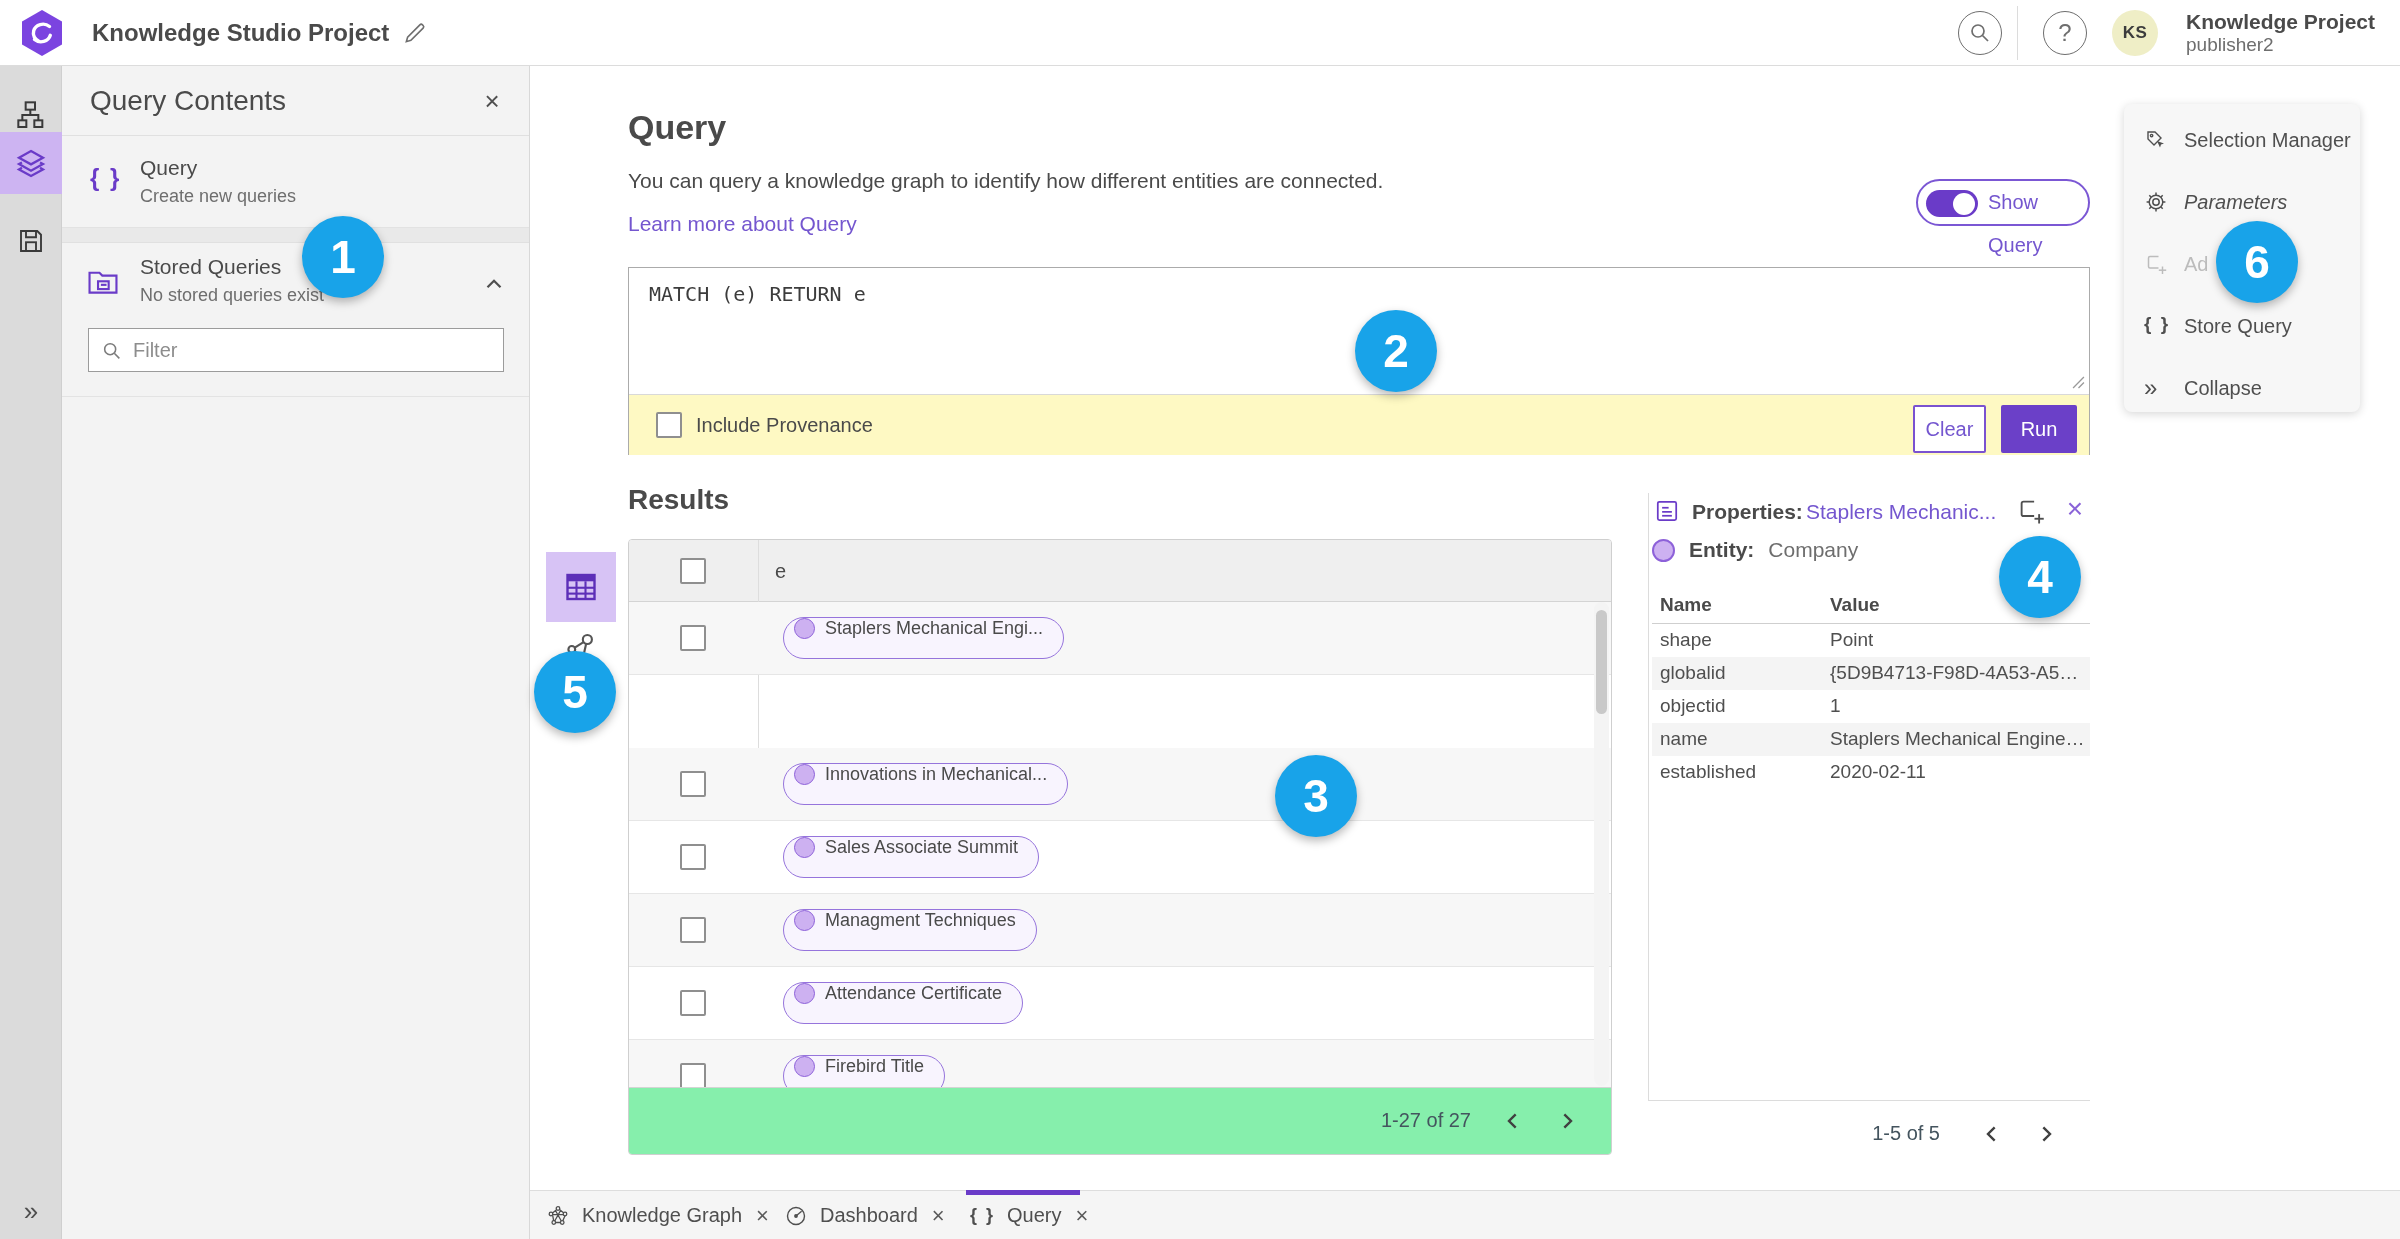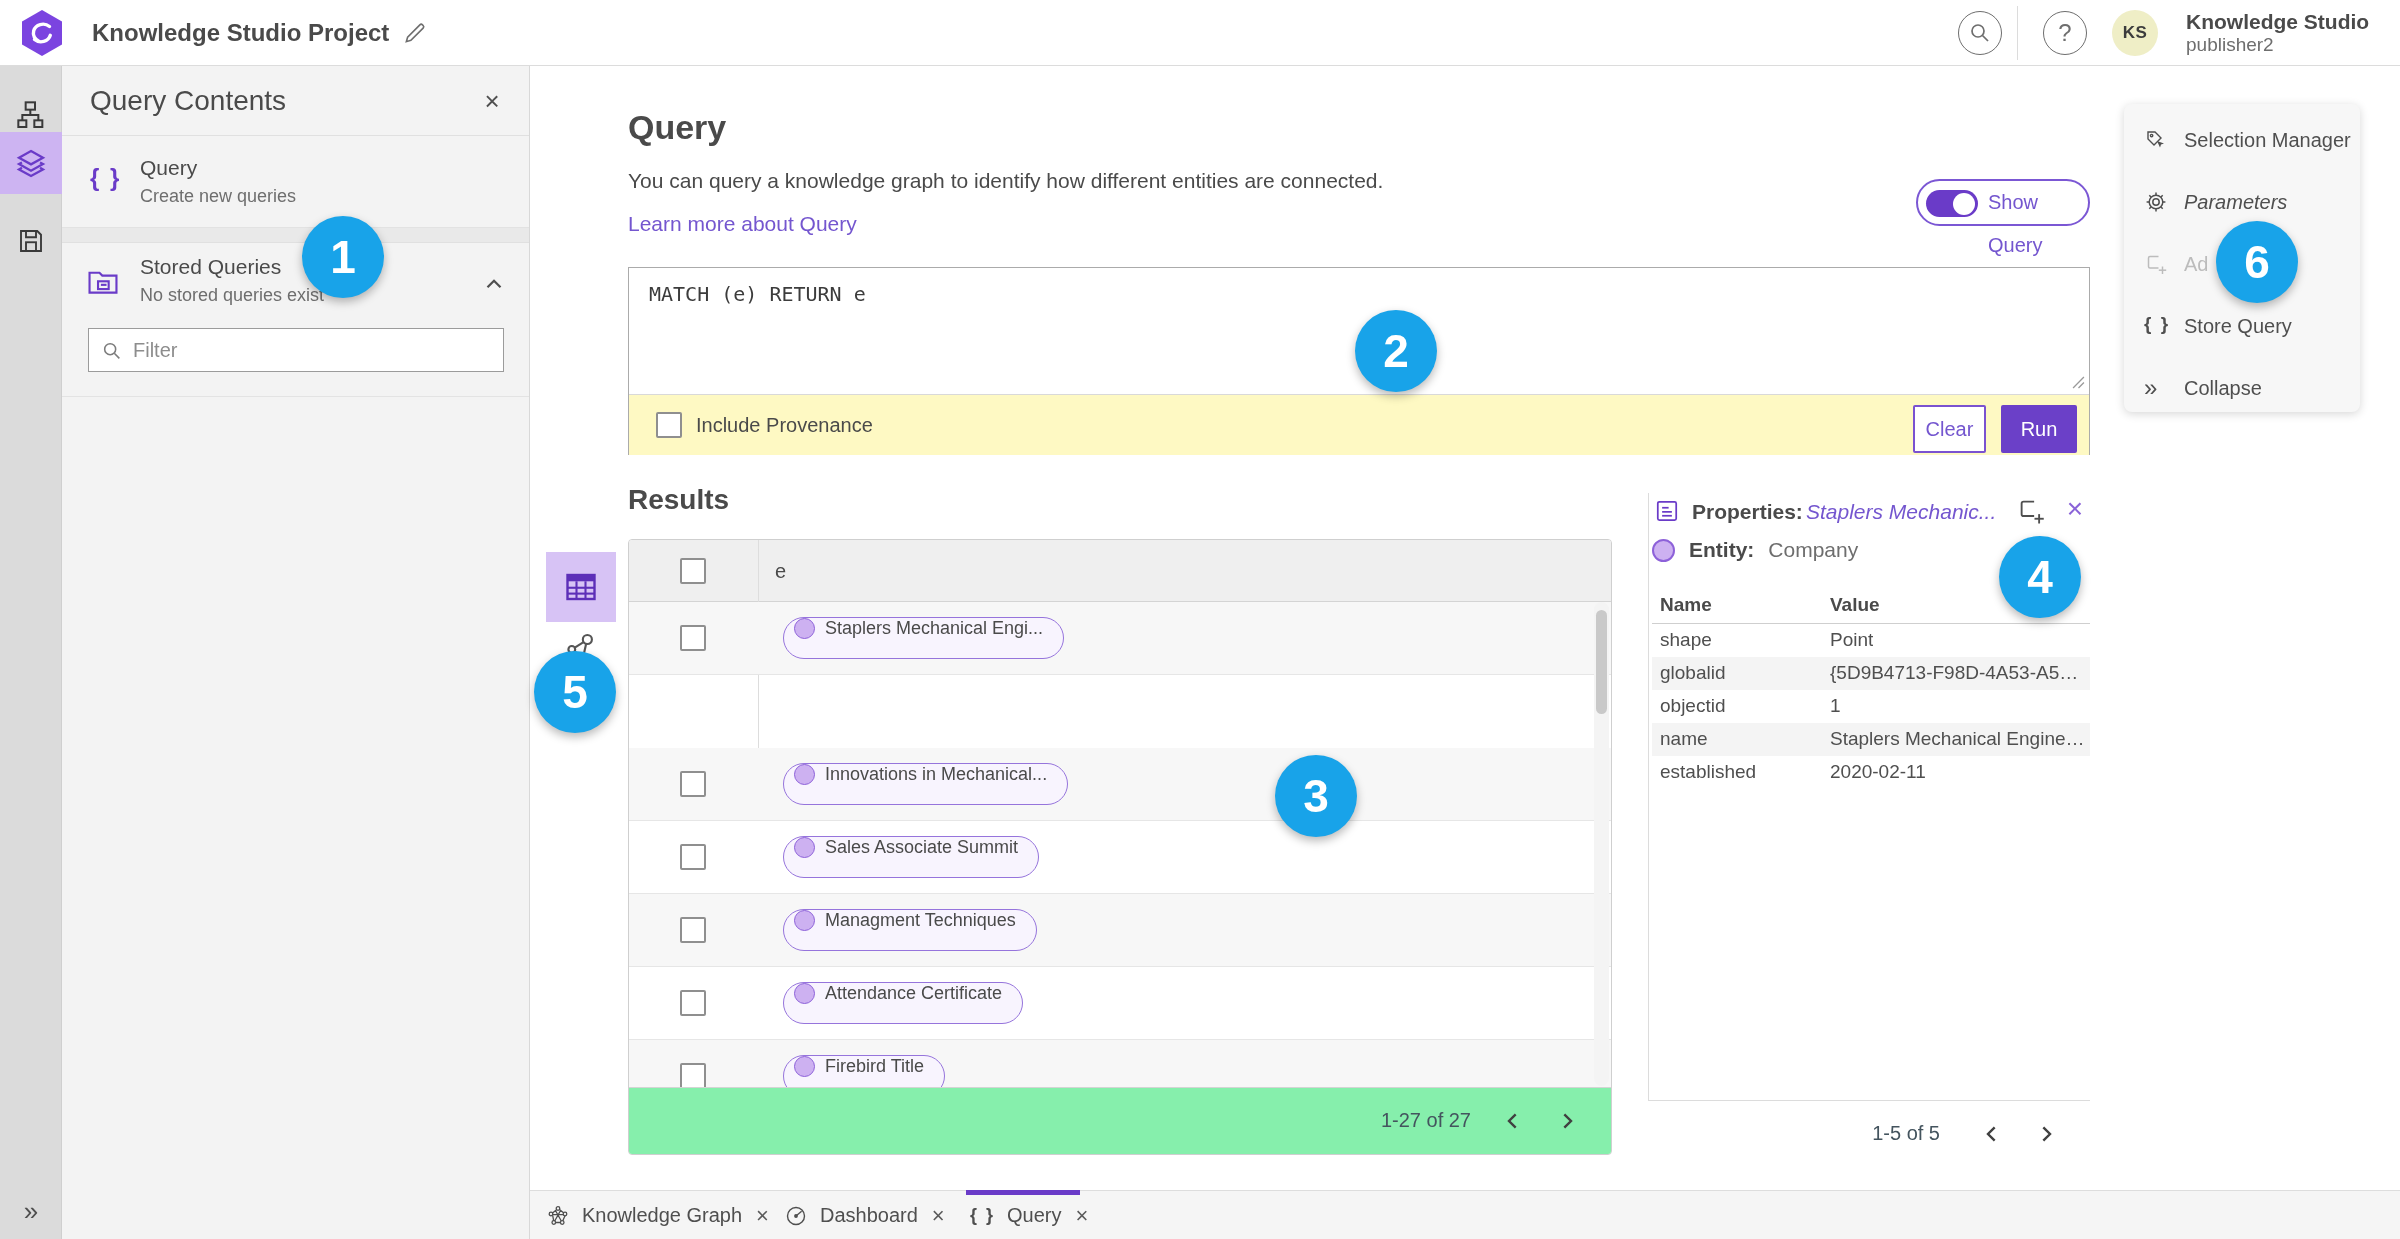--- a/index.html
+++ b/index.html
@@ -91,21 +91,21 @@
   .pg-text { position:absolute; top:21px; font-size:20px; color:#44545e; }
   .pg-btn { position:absolute; top:17px; width:32px; height:32px; display:flex; align-items:center; justify-content:center; color:#404040; cursor:pointer; }
   .rt-foot .pg-text { right:140px; }
   .rt-foot .pg-prev { right:82px; }
   .rt-foot .pg-next { right:28px; }
 
   
   .pp-vline { position:absolute; left:1648px; top:493px; width:1px; height:607px; background:#dcdcdc; }
   .pp-icon { position:absolute; left:1654px; top:498px; width:26px; height:26px; color:#6a3bc8; }
   .pp-label { position:absolute; left:1692px; top:500px; font-size:21px; font-weight:700; color:#4a4a4a; }
-  .pp-link { position:absolute; left:1806px; top:500px; font-size:21px; color:#7456cf; cursor:pointer; white-space:nowrap;font-style:italic; }
+  .pp-link { position:absolute; left:1806px; top:500px; font-size:21px; color:#7456cf; cursor:pointer; white-space:nowrap; }
   .pp-add { position:absolute; left:2016px; top:496px; width:30px; height:30px; color:#4f4f4f; }
   .pp-close { position:absolute; left:2058px; top:492px; width:34px; height:34px; font-size:28px; color:#8a63d8; display:flex; align-items:center; justify-content:center; }
   .pp-entity { position:absolute; left:1652px; top:538px; display:flex; align-items:center; gap:14px; }
   .pp-dot { width:23px; height:23px; border-radius:50%; background:#cdb1f1; border:2px solid #8d61d9; }
   .pp-entity-label { font-size:21px; font-weight:700; color:#4a4a4a; }
   .pp-entity-value { font-size:21px; color:#6e6e6e; }
   .pp-table { position:absolute; left:1652px; top:594px; width:438px; }
   .pp-th { position:relative; height:30px; border-bottom:1px solid #cfcfcf; }
   .pp-th span { position:absolute; top:0; font-size:19px; font-weight:700; color:#4a4a4a; }
   .pp-name-col { left:8px; } .pp-value-col { left:178px; }
@@ -162,21 +162,21 @@
           <circle cx="10" cy="10" r="6" fill="none" stroke="#6e6e6e" stroke-width="1.7"></circle>
           <line x1="14.5" y1="14.5" x2="20" y2="20" stroke="#6e6e6e" stroke-width="1.7"></line>
         </svg>
     </div>
     <div class="hdr-div"></div>
     <div class="hdr-circle hdr-help">
         <span>?</span>
       </div>
     <div class="avatar">KS</div>
     <div class="user-block">
-      <div class="user-name">Knowledge Studio</div>
+      <div class="user-name">Knowledge Project</div>
       <div class="user-sub">publisher2</div>
     </div>
   </div>
 
   <div class="rail">
     <div class="rail-btn" style="top:18px;">
       <svg viewBox="0 0 24 24" width="32" height="32" stroke="currentColor" stroke-width="1.5" fill="none">
           <rect x="8" y="2.5" width="7" height="5.5"></rect>
           <path d="M11.5 8v4M11.5 12h-6v4M11.5 12h6v4"></path>
           <rect x="2.5" y="16" width="6" height="5"></rect>

